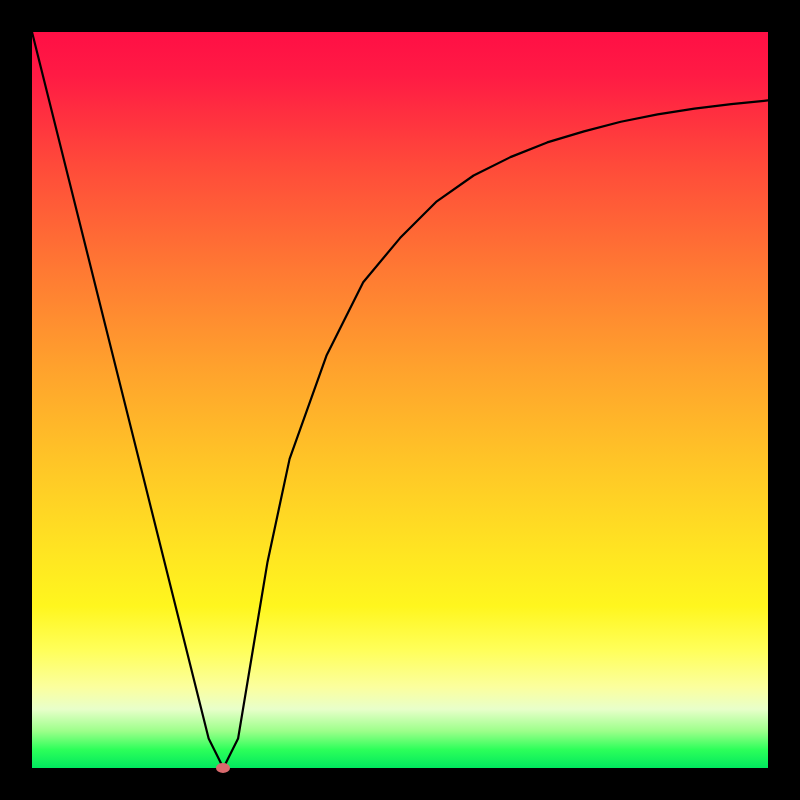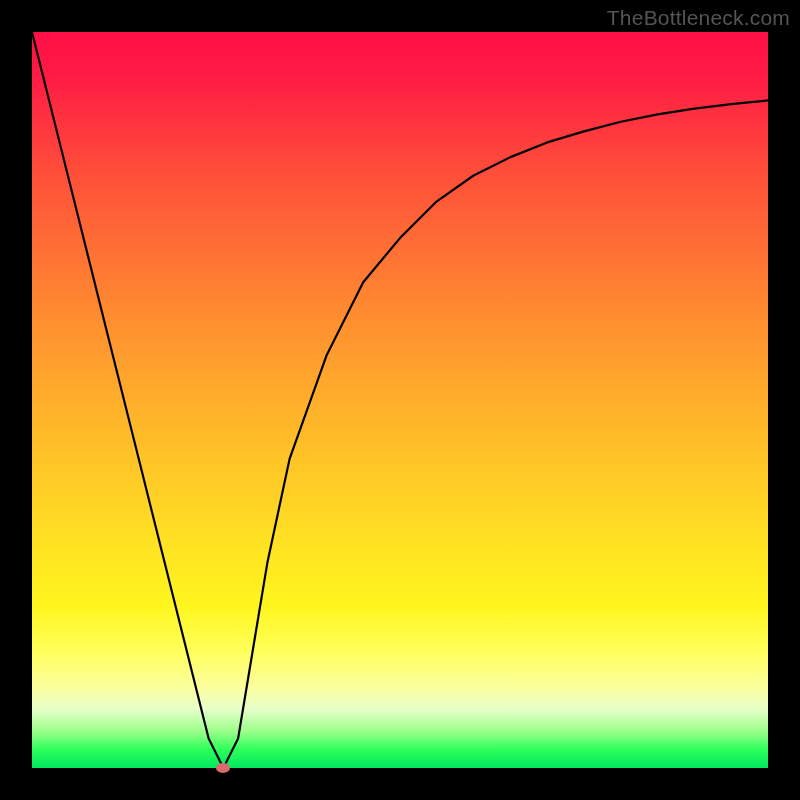--- a/index.html
+++ b/index.html
@@ -66,21 +66,20 @@
     border-radius: 50%;
     background: #d96a6e;
     transform: translate(-50%, -50%);
   }
 </style>
 </head>
 <body>
 
 <div class="frame">
 
-  <div class="watermark">TheBottleneck.com</div>
 
   <div class="plot-area">
 
     <svg class="curve-svg" viewBox="0 0 736 736" preserveAspectRatio="none">
       <path d="M0.00 0.00 L36.80 147.20 L73.60 294.40 L110.40 441.60 L147.20 588.80 L176.64 706.56 L191.36 736.00 L206.08 706.56 L220.80 618.24 L235.52 529.92 L257.60 426.88 L294.40 323.84 L331.20 250.24 L368.00 206.08 L404.80 169.28 L441.60 143.52 L478.40 125.12 L515.20 110.40 L552.00 99.36 L588.80 89.79 L625.60 82.43 L662.40 76.54 L699.20 72.13 L736.00 68.45" fill="none" stroke="#000" stroke-width="2.2" stroke-linecap="round" stroke-linejoin="round"></path>
     </svg>
 
     <div class="marker" style="left: 191.36px; top: 736px;"></div>
 
   </div>

